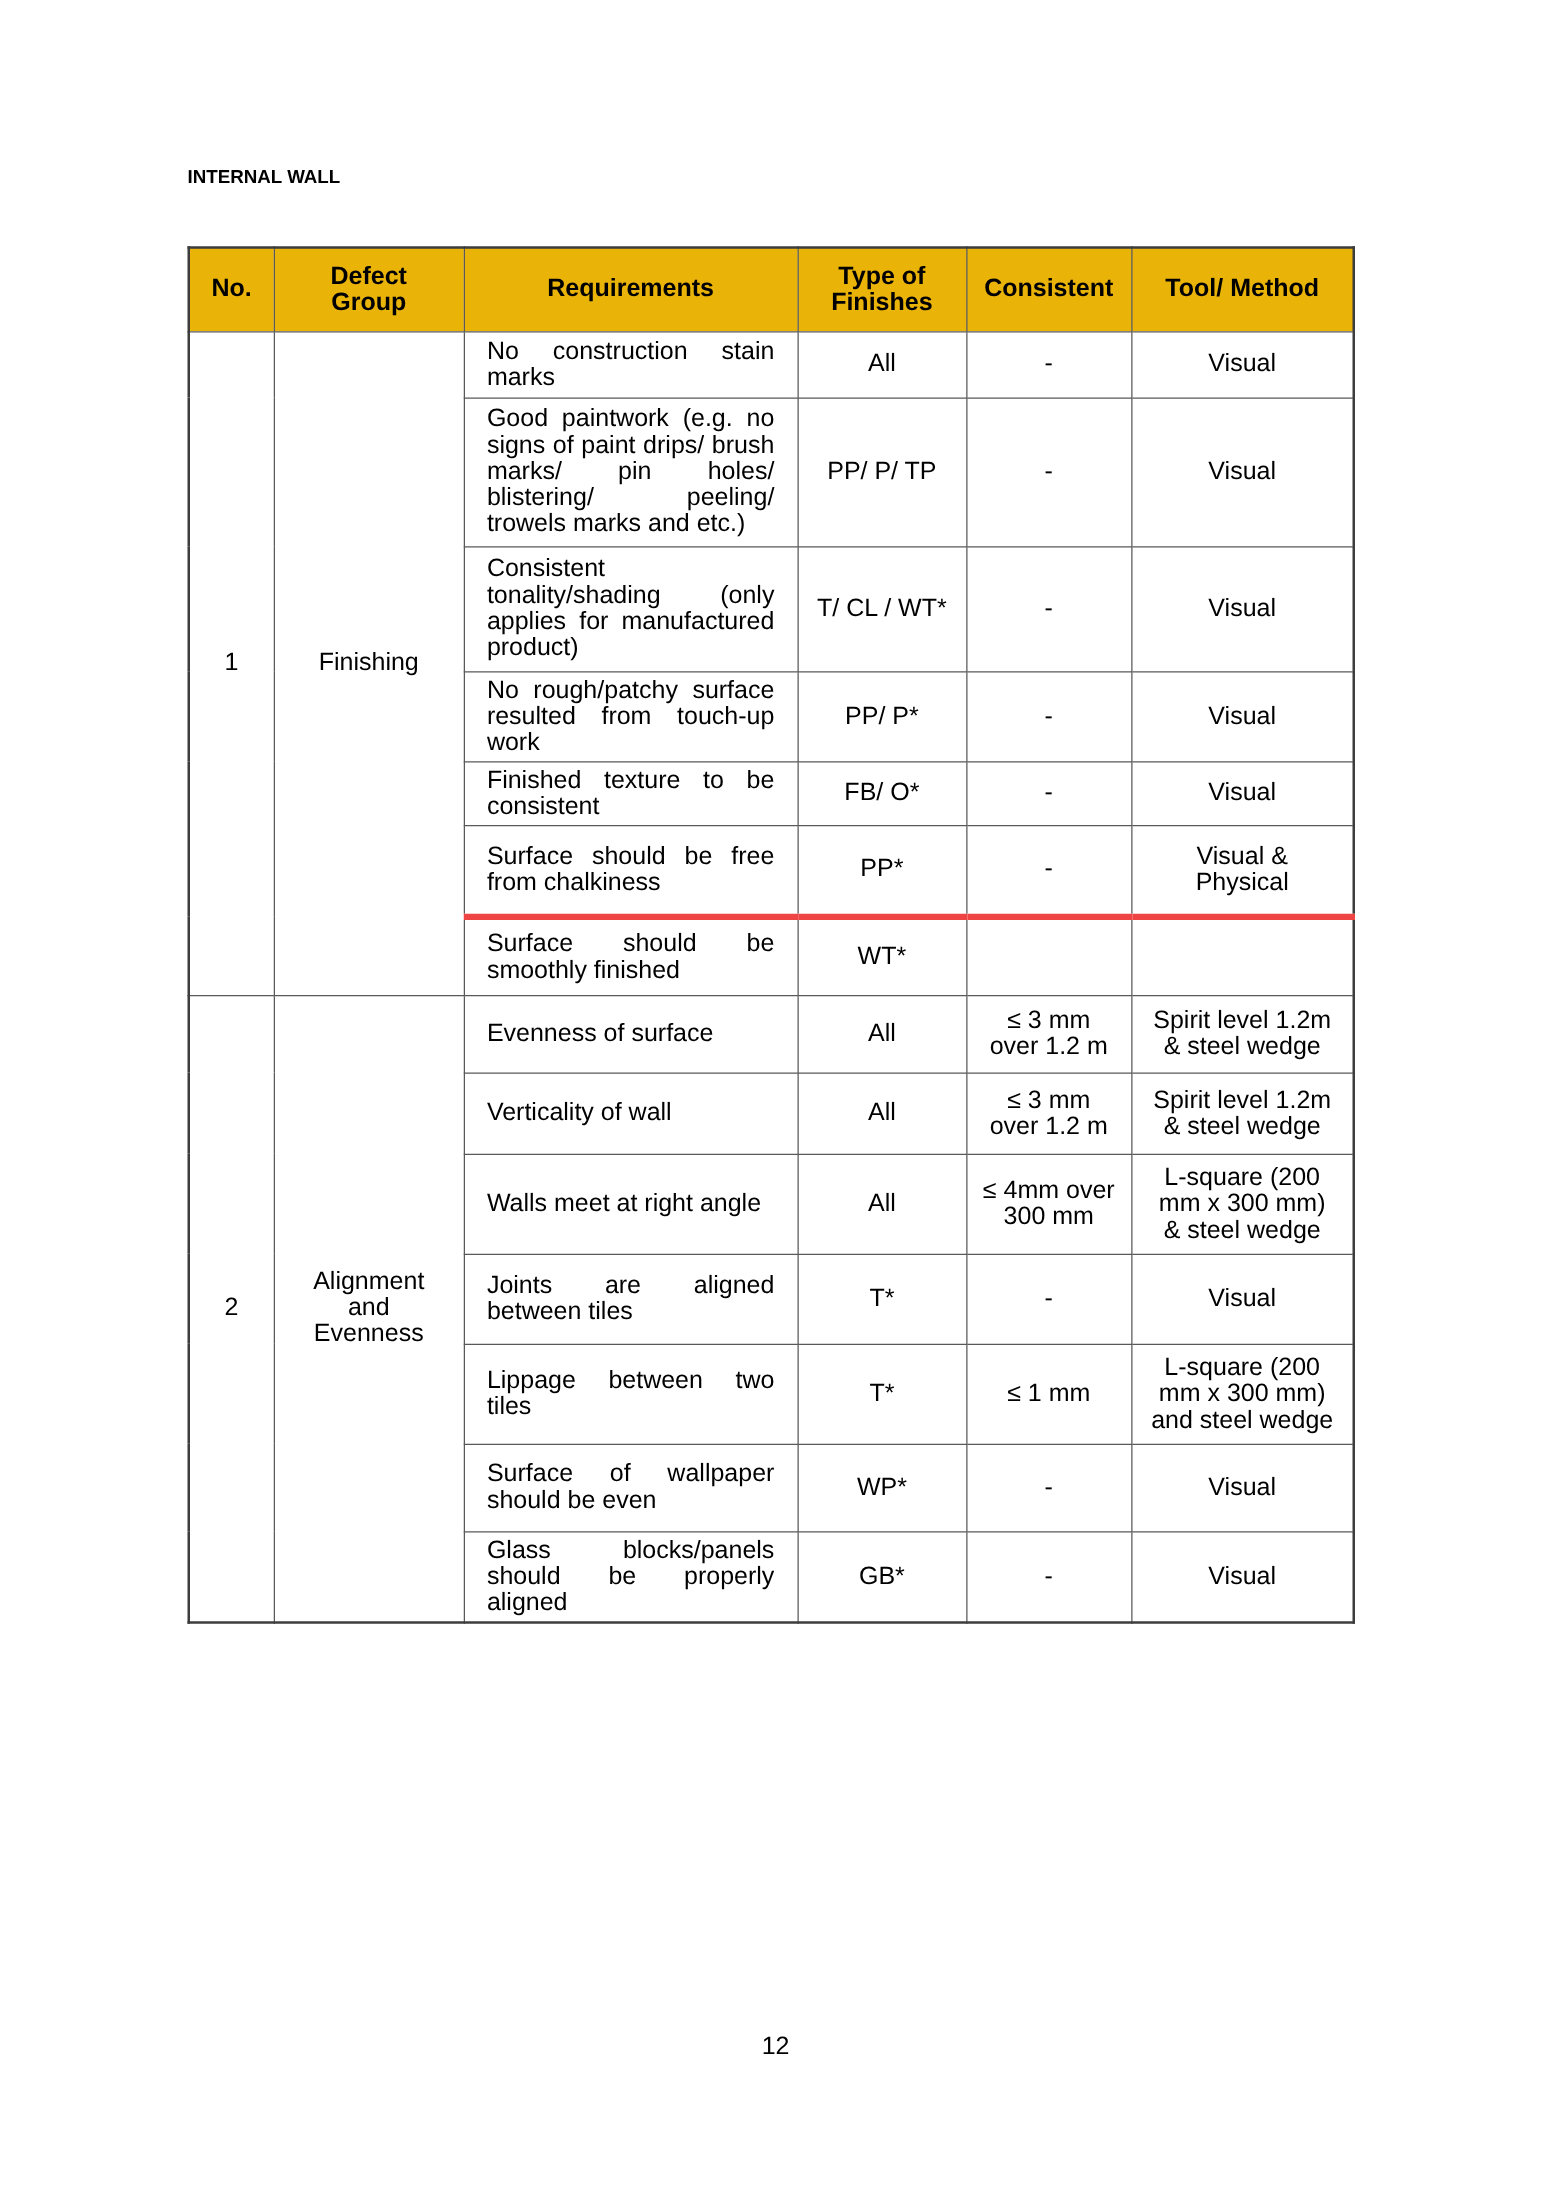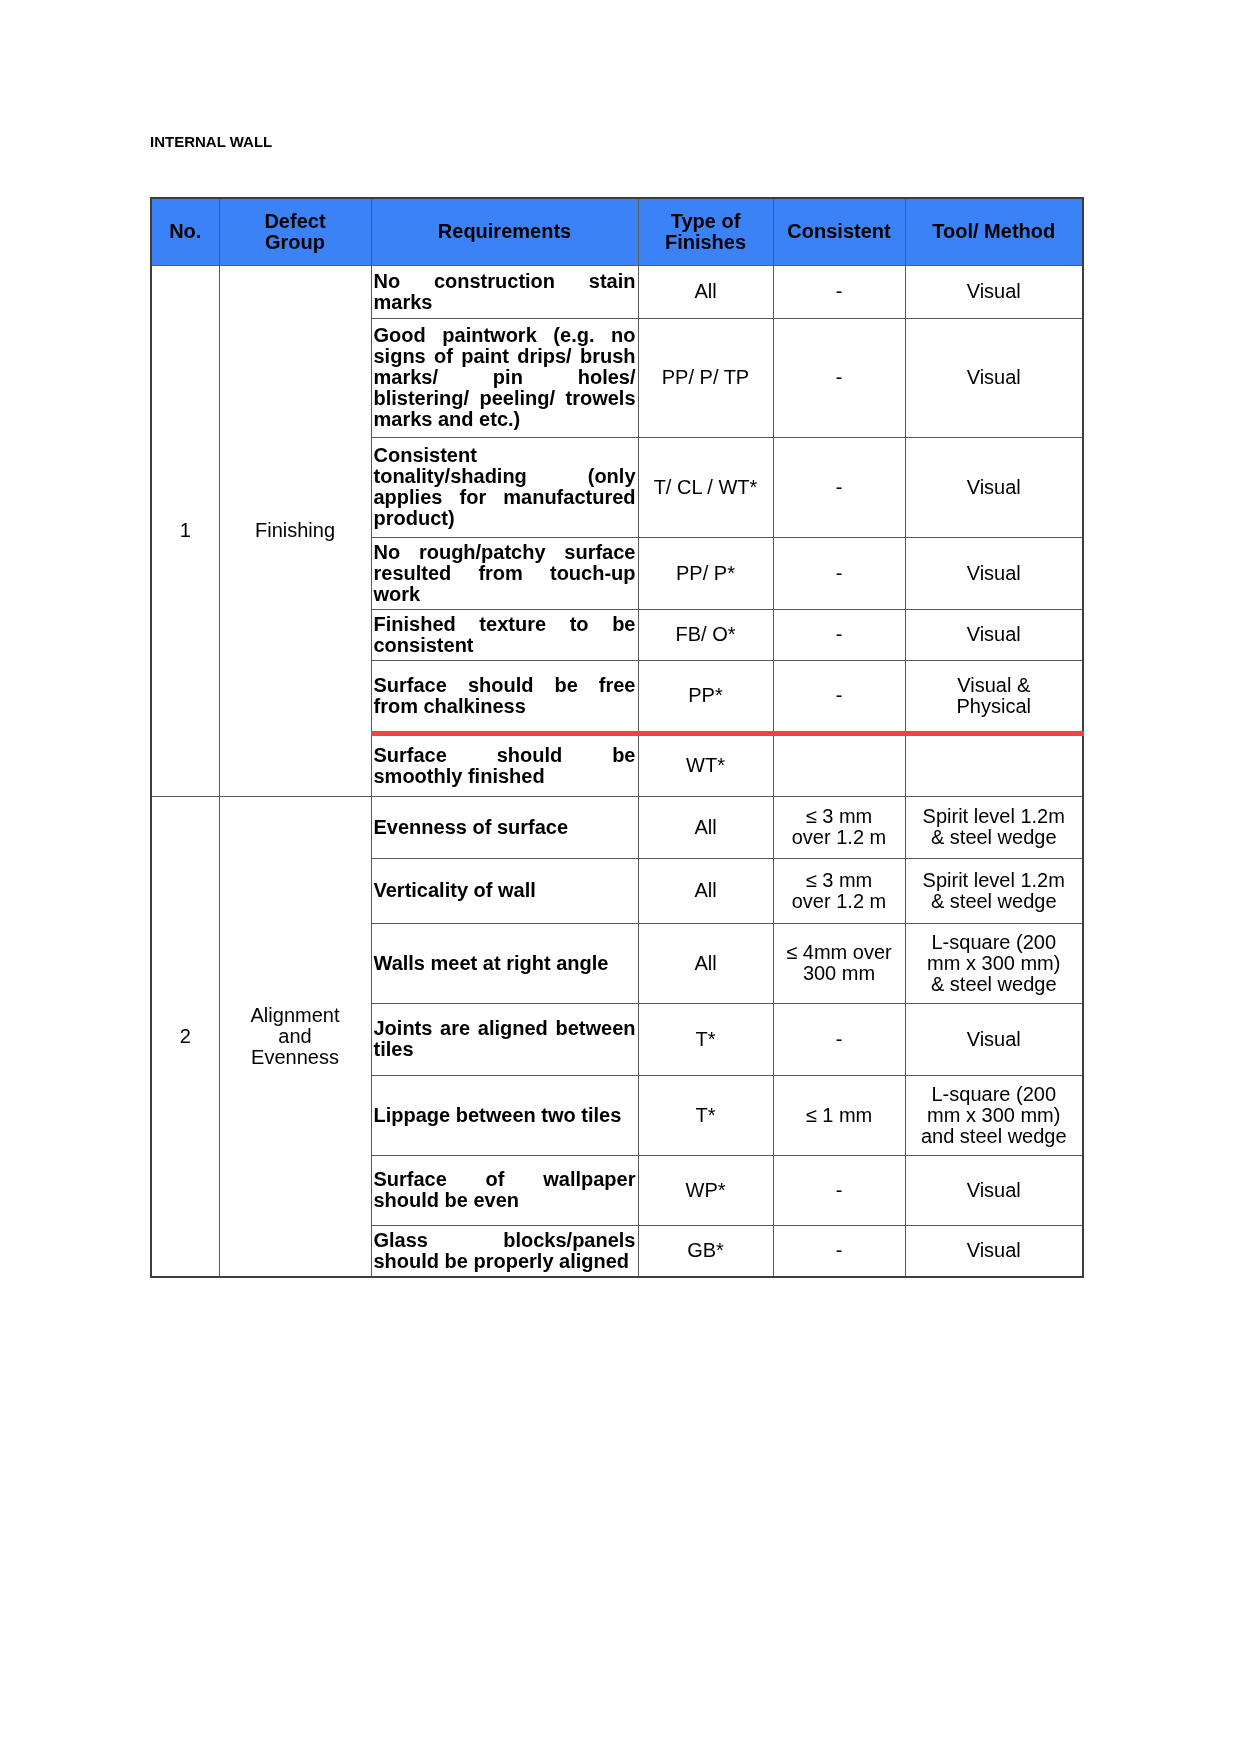--- a/index.html
+++ b/index.html
@@ -20,38 +20,37 @@
     border-collapse:collapse;
     table-layout:fixed;
     width:932px;
     font-size:20px;line-height:21px;
   }
   table.spec,table.spec th,table.spec td{
     border:1.5px solid #595959;
   }
   table.spec{border:2px solid #3d3d3d;}
   th.hdr{
-    background:#3b82f6;
+    background:#eab308;
     font-weight:bold;
     text-align:center;vertical-align:middle;
     white-space:pre-line;
     padding:4px 4px;
   }
   td{vertical-align:middle;}
   td.no-cell,td.group-cell{
     text-align:center;
     white-space:pre-line;
     padding:4px 6px;
   }
   td.req{
     text-align:justify;
     white-space:pre-line;
     vertical-align:middle;
-    padding:4px 2px;
-    font-weight:bold;
+    padding:4px 18px;
   }
   td.type,td.tol,td.tool{
     text-align:center;
     white-space:pre-line;
     padding:8px 6px;
   }
   tr.tdiv td{border-top:5px solid #ef4444;}
   .page-number{
     position:absolute;left:0;top:1626px;width:1241px;
     text-align:center;font-size:20px;
@@ -184,14 +183,15 @@
     </tr>
     <tr style="height:52px">
       <td class="req">Glass blocks/panels should be properly aligned</td>
       <td class="type">GB*</td>
       <td class="tol">-</td>
       <td class="tool">Visual</td>
     </tr>
   </tbody>
     </table>
 
+  <div class="page-number">12</div>
 
 </div>
 
 </body></html>

